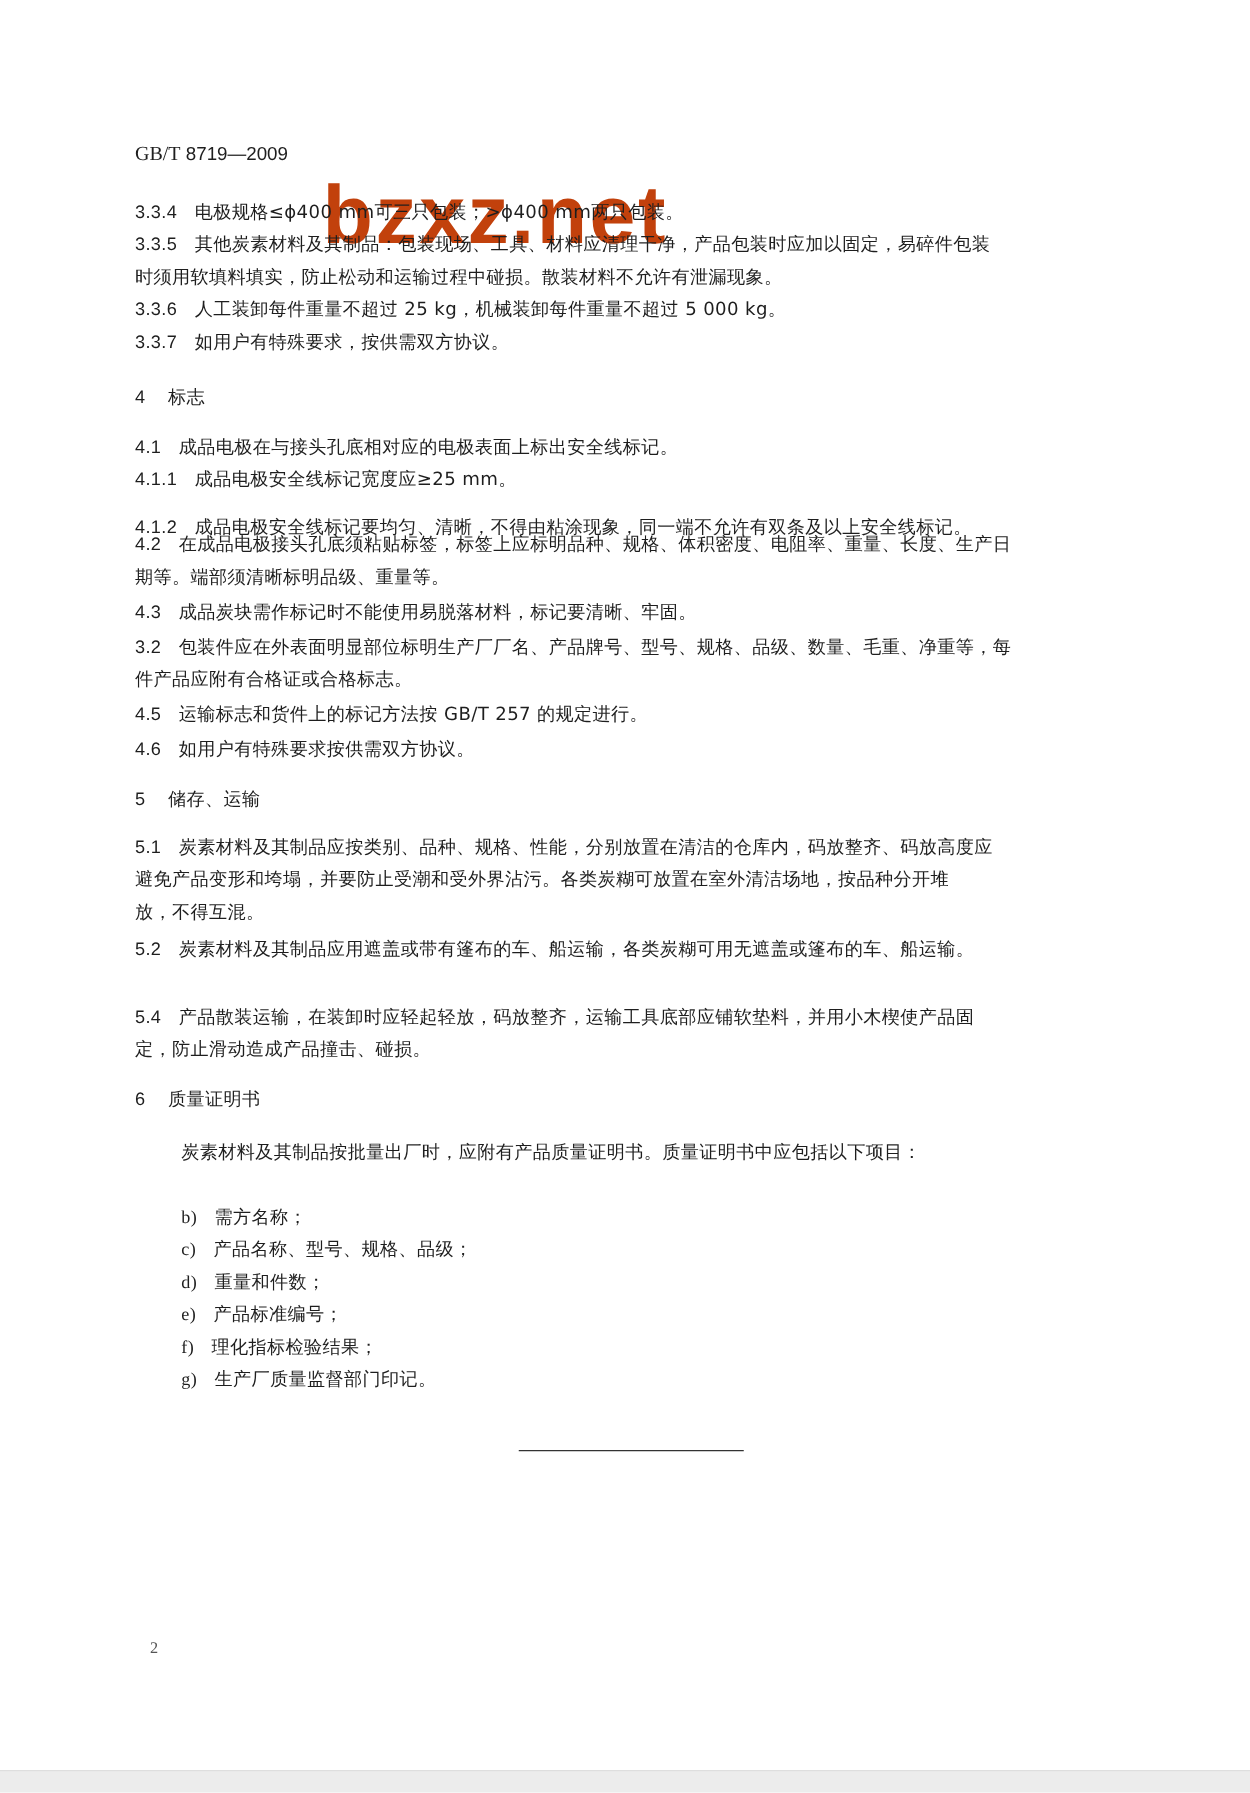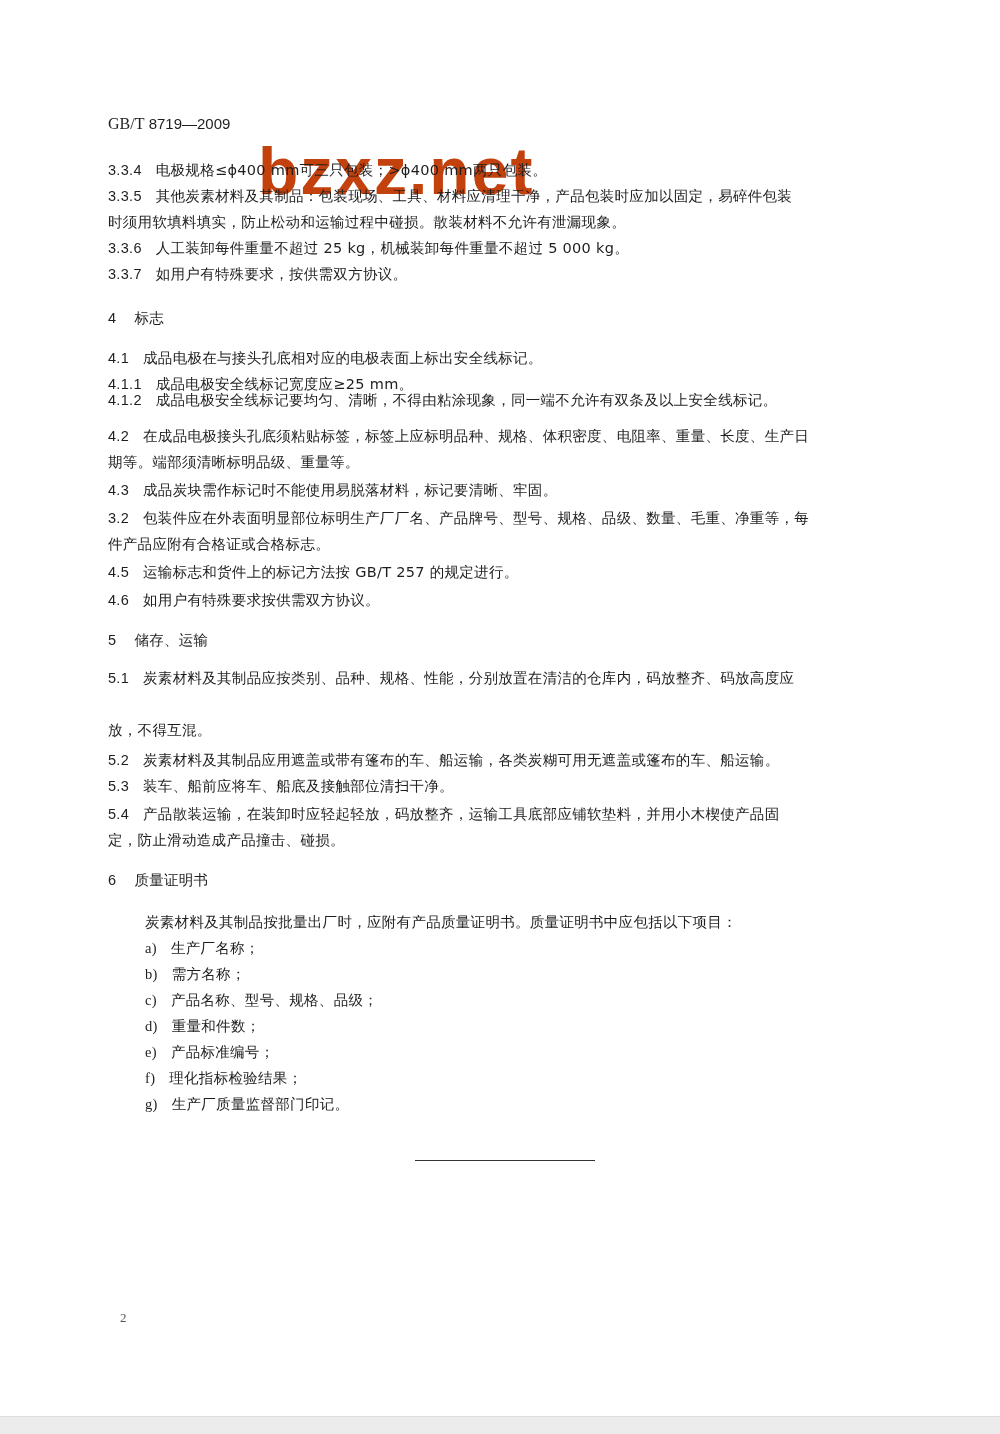--- a/index.html
+++ b/index.html
@@ -57,21 +57,21 @@
 
   <div class="line head" style="top:306px">
     <span class="num">4</span><span>标志</span>
   </div>
   <div class="line" style="top:346px">
     <span class="num">4.1</span><span>成品电极在与接头孔底相对应的电极表面上标出安全线标记。</span>
   </div>
   <div class="line" style="top:372px">
     <span class="num">4.1.1</span><span>成品电极安全线标记宽度应≥25 mm。</span>
   </div>
-  <div class="line" style="top:388px">
+  <div class="line" style="top:410px">
     <span class="num">4.1.2</span><span>成品电极安全线标记要均匀、清晰，不得由粘涂现象，同一端不允许有双条及以上安全线标记。</span>
   </div>
   <div class="line" style="top:424px">
     <span class="num">4.2</span><span>在成品电极接头孔底须粘贴标签，标签上应标明品种、规格、体积密度、电阻率、重量、长度、生产日</span>
   </div>
   <div class="line" style="top:450px">期等。端部须清晰标明品级、重量等。</div>
   <div class="line" style="top:478px">
     <span class="num">4.3</span><span>成品炭块需作标记时不能使用易脱落材料，标记要清晰、牢固。</span>
   </div>
   <div class="line" style="top:506px">
@@ -84,40 +84,35 @@
   <div class="line" style="top:588px">
     <span class="num">4.6</span><span>如用户有特殊要求按供需双方协议。</span>
   </div>
 
   <div class="line head" style="top:628px">
     <span class="num">5</span><span>储存、运输</span>
   </div>
   <div class="line" style="top:666px">
     <span class="num">5.1</span><span>炭素材料及其制品应按类别、品种、规格、性能，分别放置在清洁的仓库内，码放整齐、码放高度应</span>
   </div>
+  <div class="line" style="top:692px">避免产品变形和垮塌，并要防止受潮和受外界沾污。各类炭糊可放置在室外清洁场地，按品种分开堆</div>
   <div class="line" style="top:718px">放，不得互混。</div>
   <div class="line" style="top:748px">
     <span class="num">5.2</span><span>炭素材料及其制品应用遮盖或带有篷布的车、船运输，各类炭糊可用无遮盖或篷布的车、船运输。</span>
-  </div>
-  <div class="line" style="top:774px">
-    <span class="num">5.3</span><span>装车、船前应将车、船底及接触部位清扫干净。</span>
   </div>
   <div class="line" style="top:802px">
     <span class="num">5.4</span><span>产品散装运输，在装卸时应轻起轻放，码放整齐，运输工具底部应铺软垫料，并用小木楔使产品固</span>
   </div>
   <div class="line" style="top:828px">定，防止滑动造成产品撞击、碰损。</div>
 
   <div class="line head" style="top:868px">
     <span class="num">6</span><span>质量证明书</span>
   </div>
   <div class="line indent" style="top:910px">炭素材料及其制品按批量出厂时，应附有产品质量证明书。质量证明书中应包括以下项目：</div>
 
-  <div class="line indent item" style="top:936px">
-    <span class="num">a)</span><span>生产厂名称；</span>
-  </div>
   <div class="line indent item" style="top:962px">
     <span class="num">b)</span><span>需方名称；</span>
   </div>
   <div class="line indent item" style="top:988px">
     <span class="num">c)</span><span>产品名称、型号、规格、品级；</span>
   </div>
   <div class="line indent item" style="top:1014px">
     <span class="num">d)</span><span>重量和件数；</span>
   </div>
   <div class="line indent item" style="top:1040px">

